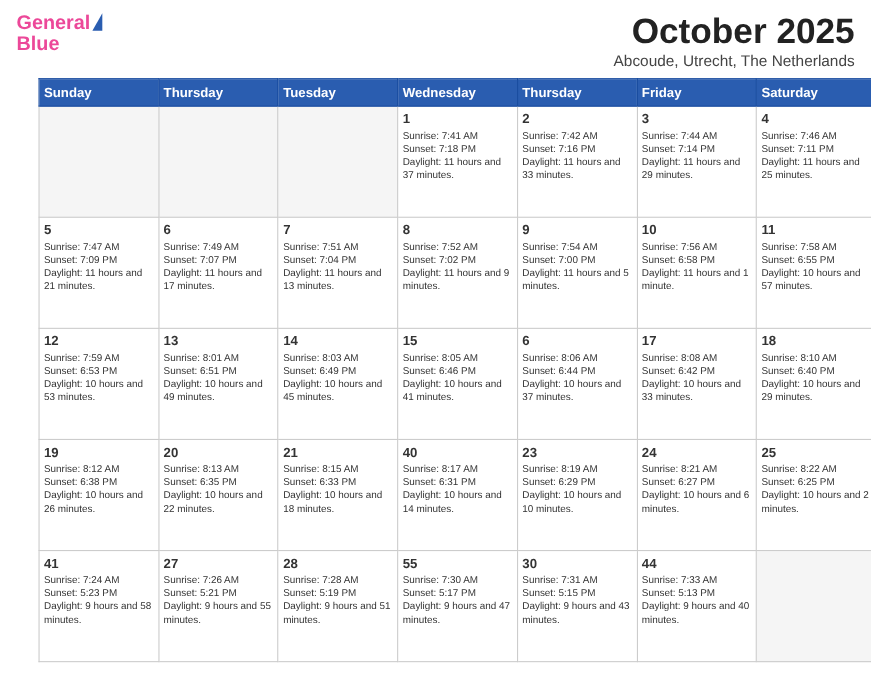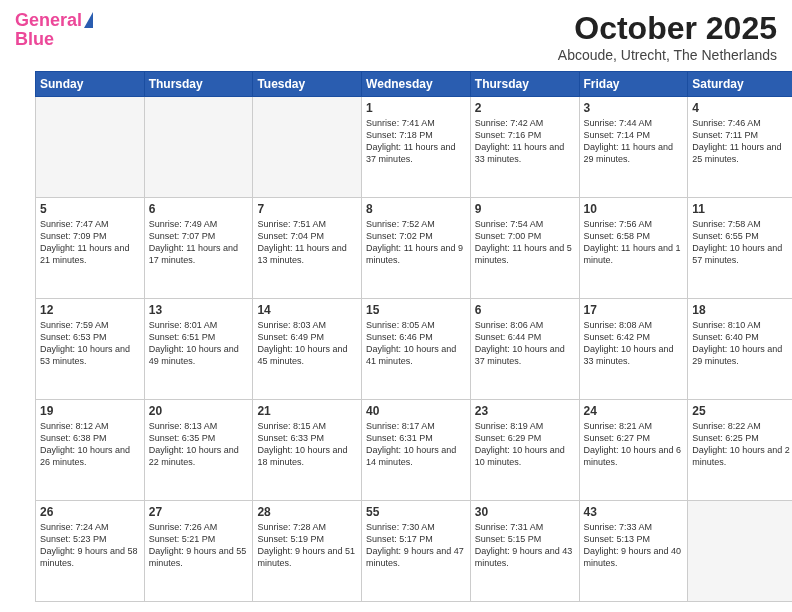--- a/index.html
+++ b/index.html
@@ -141,23 +141,23 @@
         <tr>
           <td><span class="day-number">19</span><span class="cell-text">Sunrise: 8:12 AM<br>Sunset: 6:38 PM<br>Daylight: 10 hours and 26 minutes.</span></td>
           <td><span class="day-number">20</span><span class="cell-text">Sunrise: 8:13 AM<br>Sunset: 6:35 PM<br>Daylight: 10 hours and 22 minutes.</span></td>
           <td><span class="day-number">21</span><span class="cell-text">Sunrise: 8:15 AM<br>Sunset: 6:33 PM<br>Daylight: 10 hours and 18 minutes.</span></td>
           <td><span class="day-number">40</span><span class="cell-text">Sunrise: 8:17 AM<br>Sunset: 6:31 PM<br>Daylight: 10 hours and 14 minutes.</span></td>
           <td><span class="day-number">23</span><span class="cell-text">Sunrise: 8:19 AM<br>Sunset: 6:29 PM<br>Daylight: 10 hours and 10 minutes.</span></td>
           <td><span class="day-number">24</span><span class="cell-text">Sunrise: 8:21 AM<br>Sunset: 6:27 PM<br>Daylight: 10 hours and 6 minutes.</span></td>
           <td><span class="day-number">25</span><span class="cell-text">Sunrise: 8:22 AM<br>Sunset: 6:25 PM<br>Daylight: 10 hours and 2 minutes.</span></td>
         </tr>
         <tr>
-          <td><span class="day-number">26</span><span class="cell-text">Sunrise: 7:24 AM<br>Sunset: 5:23 PM<br>Daylight: 9 hours and 58 minutes.</span></td>
+          <td><span class="day-number">41</span><span class="cell-text">Sunrise: 7:24 AM<br>Sunset: 5:23 PM<br>Daylight: 9 hours and 58 minutes.</span></td>
           <td><span class="day-number">27</span><span class="cell-text">Sunrise: 7:26 AM<br>Sunset: 5:21 PM<br>Daylight: 9 hours and 55 minutes.</span></td>
           <td><span class="day-number">28</span><span class="cell-text">Sunrise: 7:28 AM<br>Sunset: 5:19 PM<br>Daylight: 9 hours and 51 minutes.</span></td>
           <td><span class="day-number">55</span><span class="cell-text">Sunrise: 7:30 AM<br>Sunset: 5:17 PM<br>Daylight: 9 hours and 47 minutes.</span></td>
           <td><span class="day-number">30</span><span class="cell-text">Sunrise: 7:31 AM<br>Sunset: 5:15 PM<br>Daylight: 9 hours and 43 minutes.</span></td>
-          <td><span class="day-number">43</span><span class="cell-text">Sunrise: 7:33 AM<br>Sunset: 5:13 PM<br>Daylight: 9 hours and 40 minutes.</span></td>
+          <td><span class="day-number">44</span><span class="cell-text">Sunrise: 7:33 AM<br>Sunset: 5:13 PM<br>Daylight: 9 hours and 40 minutes.</span></td>
           <td class="empty"></td>
         </tr>
       </tbody>
   </table>
 </div>
 
 </body></html>

